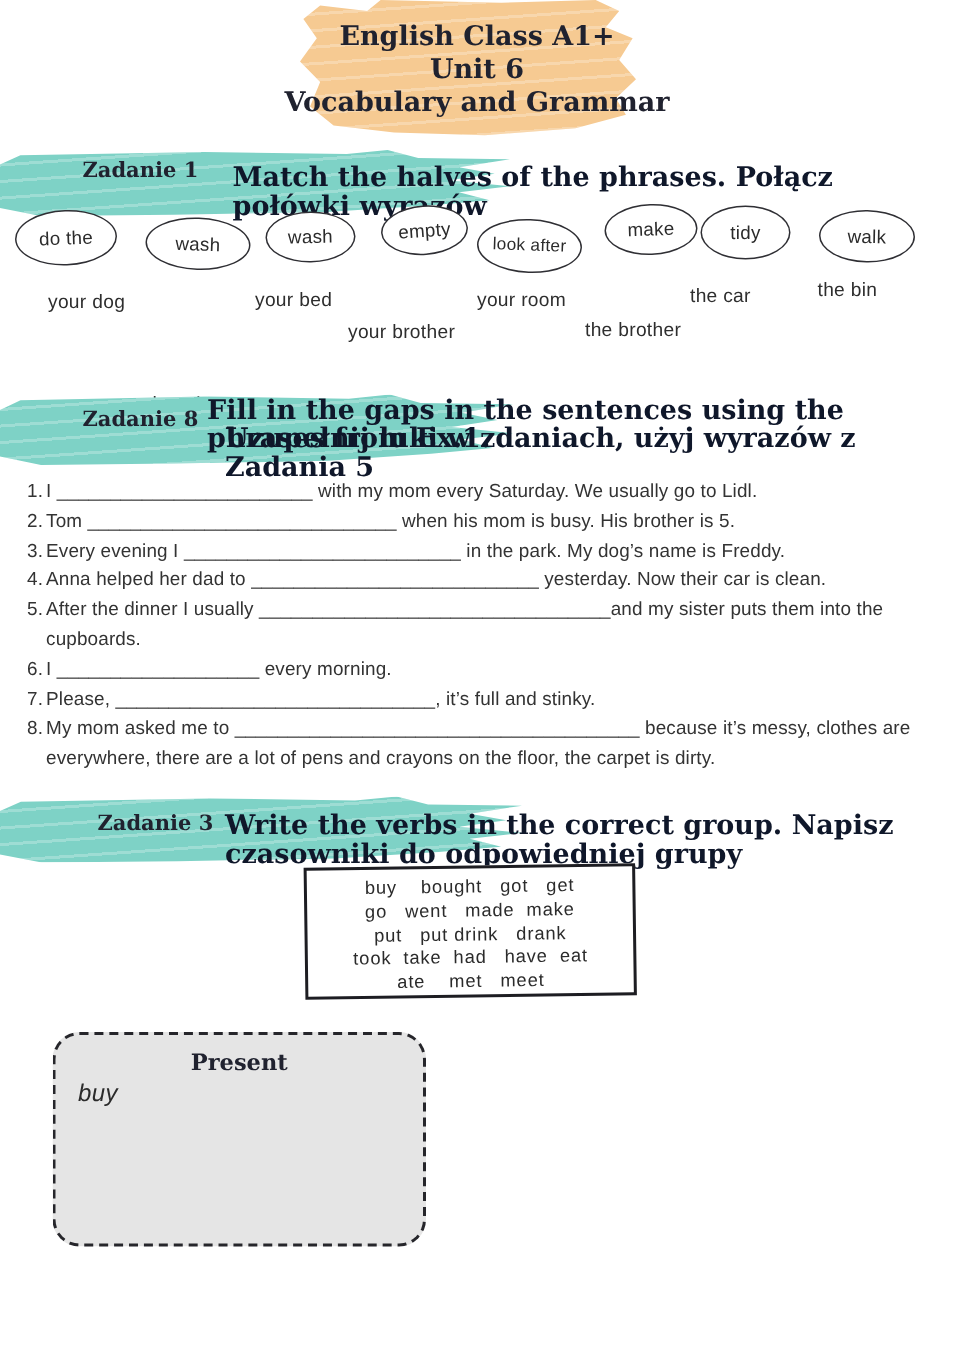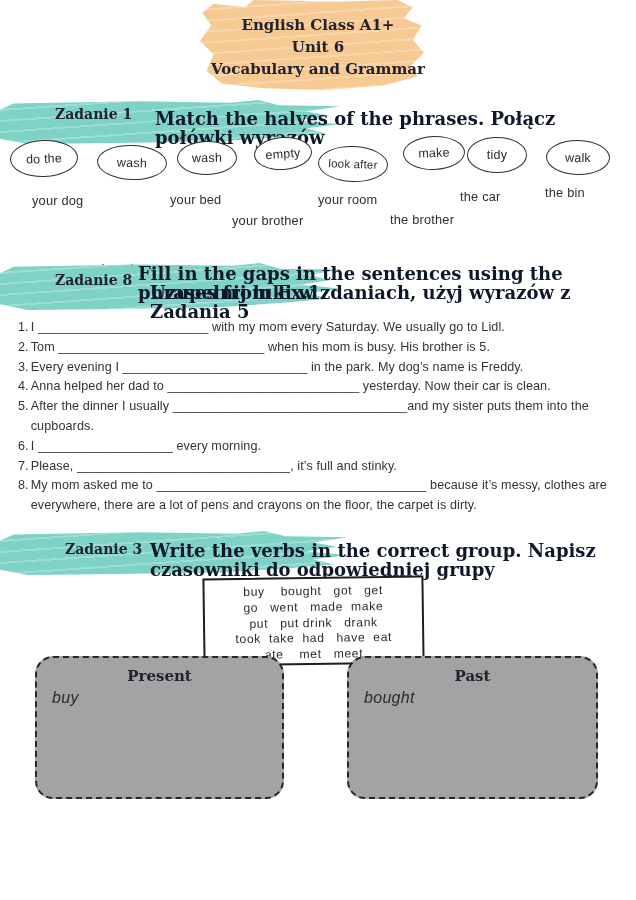--- a/index.html
+++ b/index.html
@@ -30,21 +30,21 @@
   }
   .brush-teal {
     left: 0; height: 44px; width: 340px;
     background: #7ed2c6;
     clip-path: polygon(0 22%, 4% 8%, 40% 3%, 68% 6%, 76% 0, 82% 12%, 100% 14%, 90% 26%, 97% 36%, 88% 46%, 100% 55%, 90% 64%, 96% 76%, 84% 84%, 64% 94%, 34% 98%, 8% 100%, 0 88%);
   }
   
   .serif { font-family: "DejaVu Serif", serif; color: #20222f; }
   .header-text {
     position: absolute; left: 0; top: 14px; width: 636px;
-    text-align: center; font-weight: 700; font-size: 15px; line-height: 22px;
+    text-align: center; font-weight: 700; font-size: 18px; line-height: 22px;
   }
   .task-label {
     position: absolute; left: 55px;
     font-size: 14px; font-weight: 700;
   }
   .instruction {
     position: absolute;
     font-size: 18px; font-weight: 700; line-height: 19px;
     color: #0f172a;
   }
@@ -76,24 +76,24 @@
     position: absolute; left: 203px; top: 577px; width: 221px; height: 88px;
     border: 2px solid #1d1d22;
     transform: rotate(-0.8deg);
     background: #ffffff;
     text-align: center;
     padding-top: 5px;
     font-size: 12.2px; line-height: 15.8px; letter-spacing: .6px; color: #2b2b2b;
   }
   .verb-line { white-space: pre; }
   .group-box {
-    position: absolute; top: 656px; height: 143px;
+    position: absolute; top: 688px; height: 143px;
     border: 2.2px dashed #26262b;
     border-radius: 18px;
-    background: #a3a3a3;
+    background: #e5e5e5;
   }
   .group-box .box-title {
     display: block; text-align: center; margin-top: 9px;
     font-size: 15px; font-weight: 600;
   }
   .group-box .box-example {
     display: block; margin: 4px 0 0 15px;
     font-style: italic; font-size: 16px; color: #2b2b2b; letter-spacing: .3px;
   }
 </style>
@@ -196,18 +196,14 @@
     <div class="verb-line">go   went   made  make</div>
     <div class="verb-line">put   put drink   drank</div>
     <div class="verb-line">took  take  had   have  eat</div>
     <div class="verb-line">ate    met   meet</div>
   </div>
 
   <div class="group-box" style="left:35px; width:249px;">
     <span class="box-title serif">Present</span>
     <span class="box-example">buy</span>
   </div>
-  <div class="group-box" style="left:347px; width:251px;">
-    <span class="box-title serif">Past</span>
-    <span class="box-example">bought</span>
-  </div>
 
 </div>
 
 </body></html>

